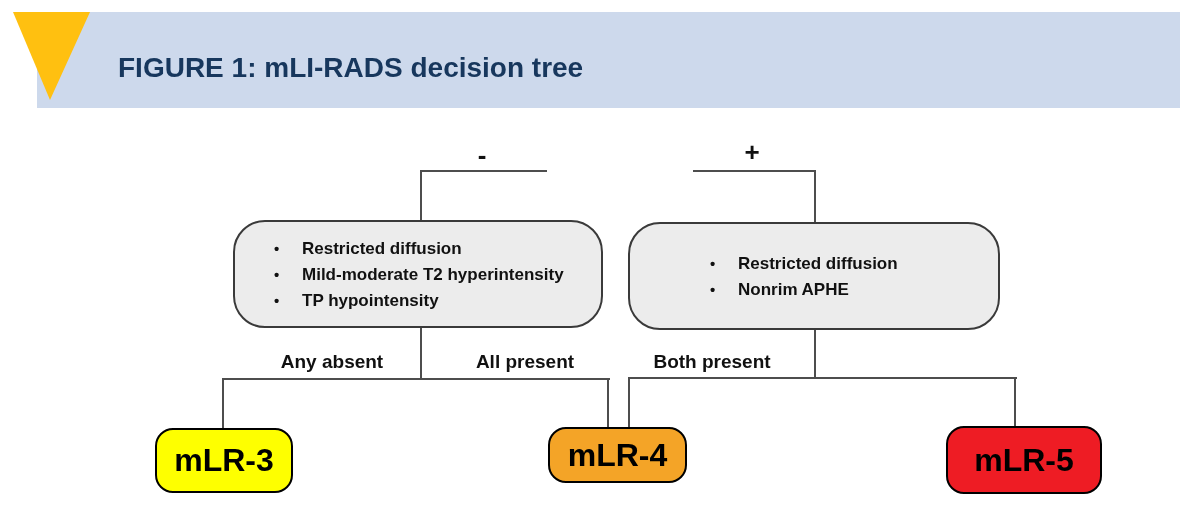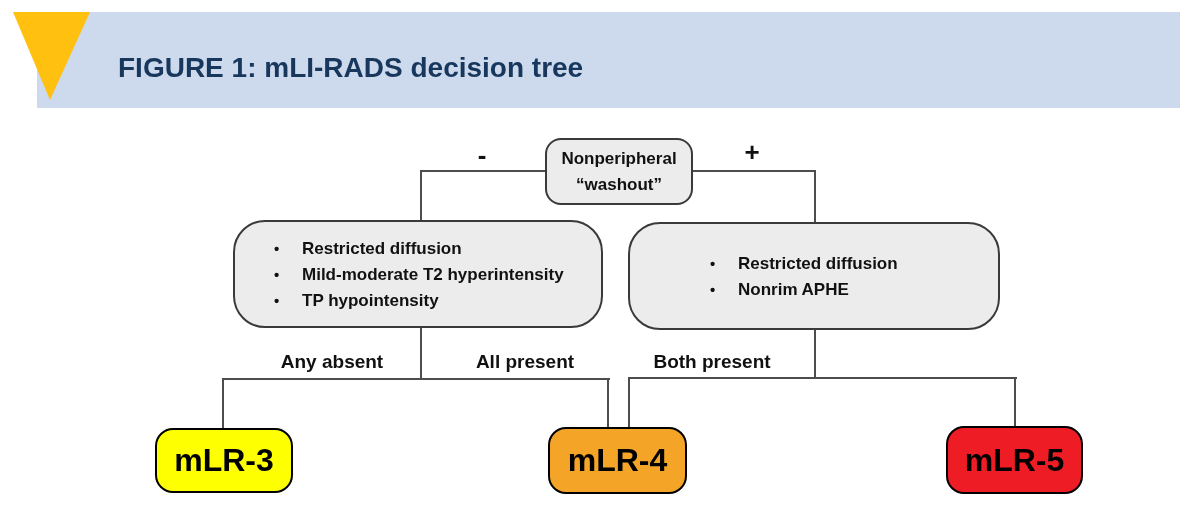--- a/index.html
+++ b/index.html
@@ -46,22 +46,22 @@
   .lbl-both-absent { left: 627px; }
   .lbl-any-present { left: 798px; }
   .outcome {
     position: absolute;
     border: 2.5px solid #000000;
     border-radius: 18px;
     display: flex; align-items: center; justify-content: center;
     font-size: 32px; color: #000000;
   }
   .out-3 { left: 155px; top: 428px; width: 138px; height: 65px; }
-  .out-4 { left: 548px; top: 427px; width: 139px; height: 67px; }
-  .out-5 { left: 946px; top: 426px; width: 137px; height: 68px; }
+  .out-4 { left: 548px; top: 427px; width: 139px; height: 56px; }
+  .out-5 { left: 946px; top: 426px; width: 156px; height: 68px; }
 </style>
 </head>
 <body>
 
 <div class="canvas">
 
   <div class="band" style="background-color: rgb(205, 217, 236);"></div>
   <svg class="tri" viewBox="0 0 77 88" preserveAspectRatio="none">
     <polygon points="0,0 77,0 37,88" fill="#ffc010"></polygon>
   </svg>
@@ -78,24 +78,20 @@
   <div class="cn" style="left:607px; top:378px; width:2px; height:51px;"></div>
 
   <div class="cn" style="left:814px; top:328px; width:2px; height:51px;"></div>
   <div class="cn" style="left:628px; top:377px; width:389px; height:2px;"></div>
   <div class="cn" style="left:628px; top:377px; width:2px; height:52px;"></div>
   <div class="cn" style="left:1014px; top:377px; width:2px; height:51px;"></div>
 
   <div class="sign sign-minus">-</div>
   <div class="sign sign-plus">+</div>
 
-  <div class="node root" style="background-color: rgb(236, 236, 236);">
-    <div>Nonperipheral</div>
-    <div>“washout”</div>
-  </div>
 
   <div class="node cbox box-left" style="background-color: rgb(236, 236, 236);">
     <div class="crow">
       <span class="bul">•</span>
       <span>Restricted diffusion</span>
     </div>
     <div class="crow">
       <span class="bul">•</span>
       <span>Mild-moderate T2 hyperintensity</span>
     </div>

